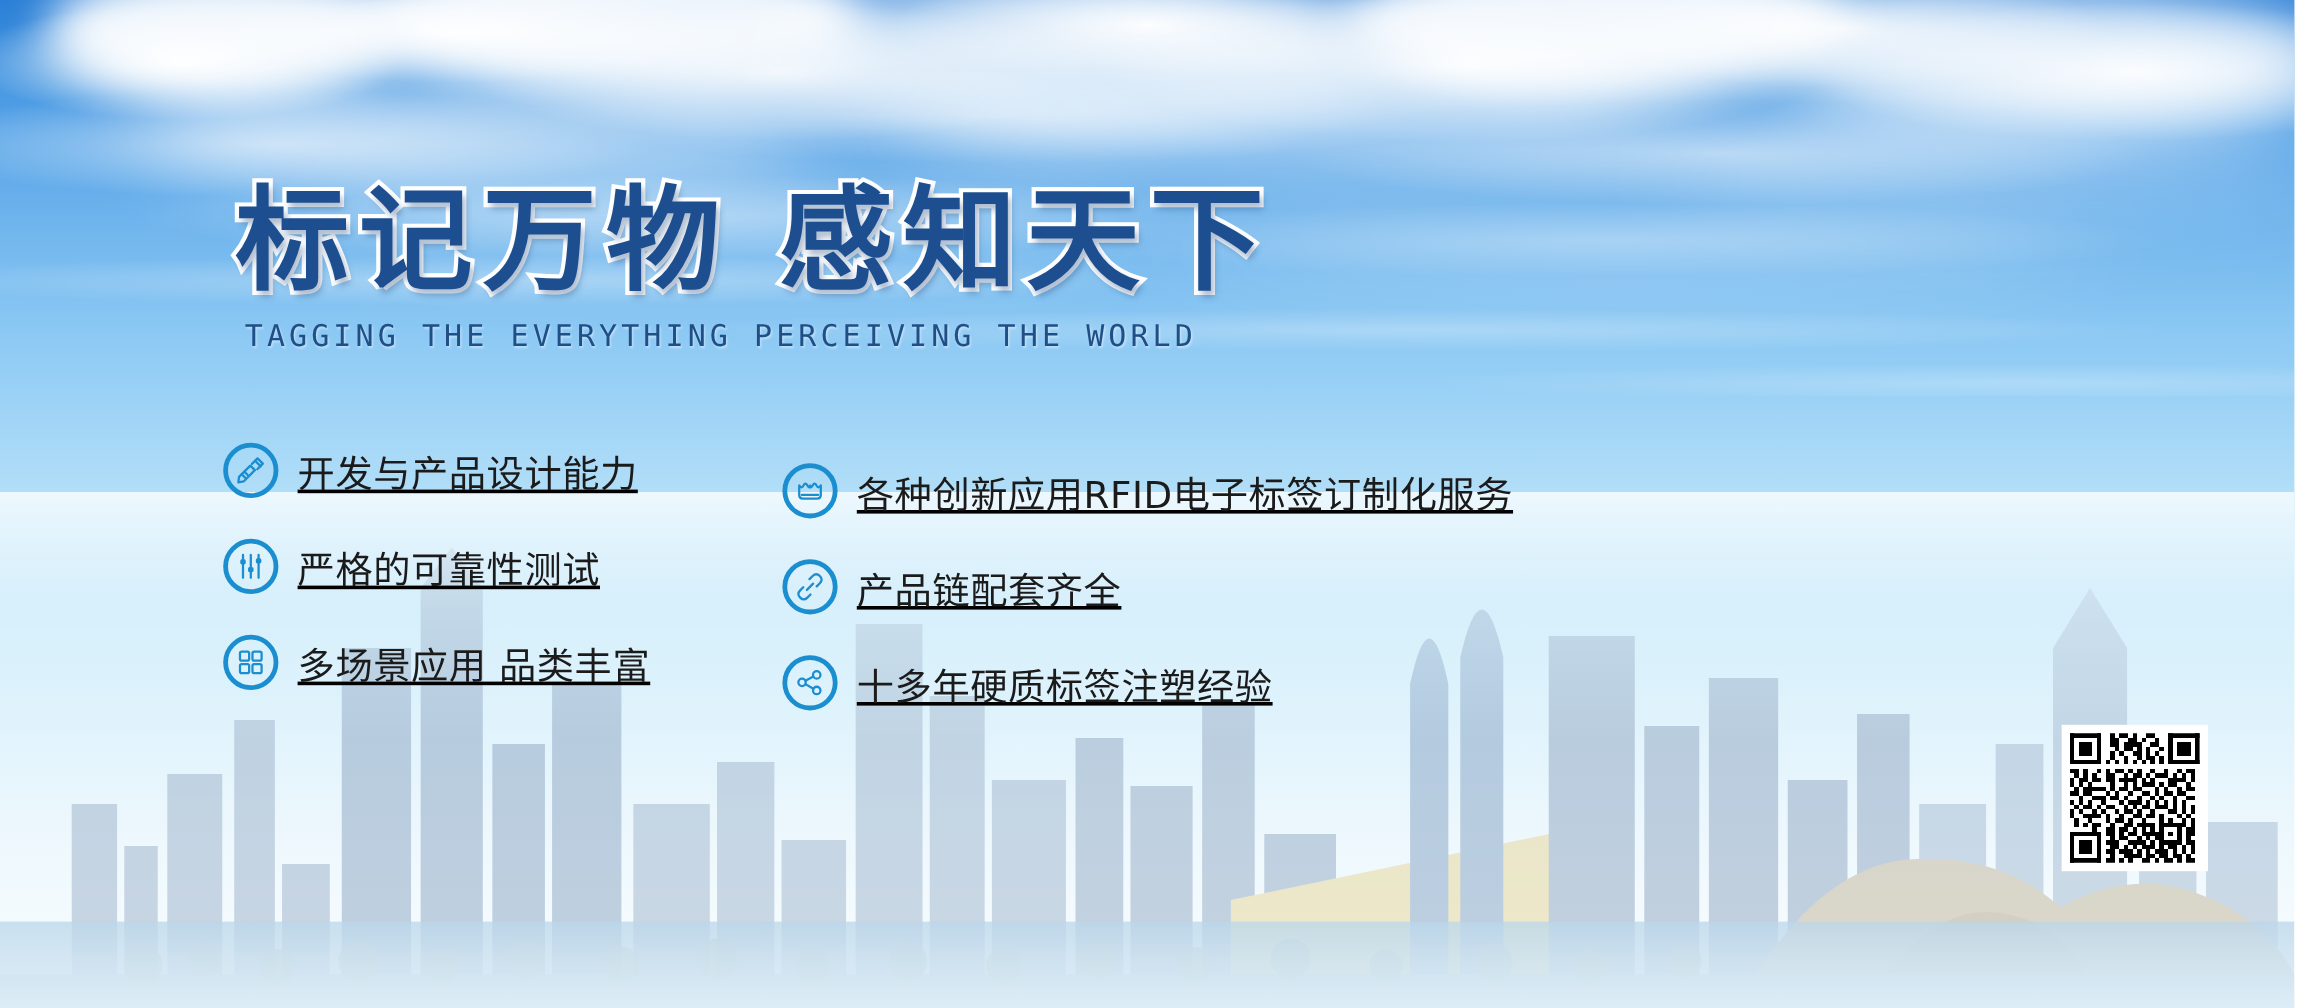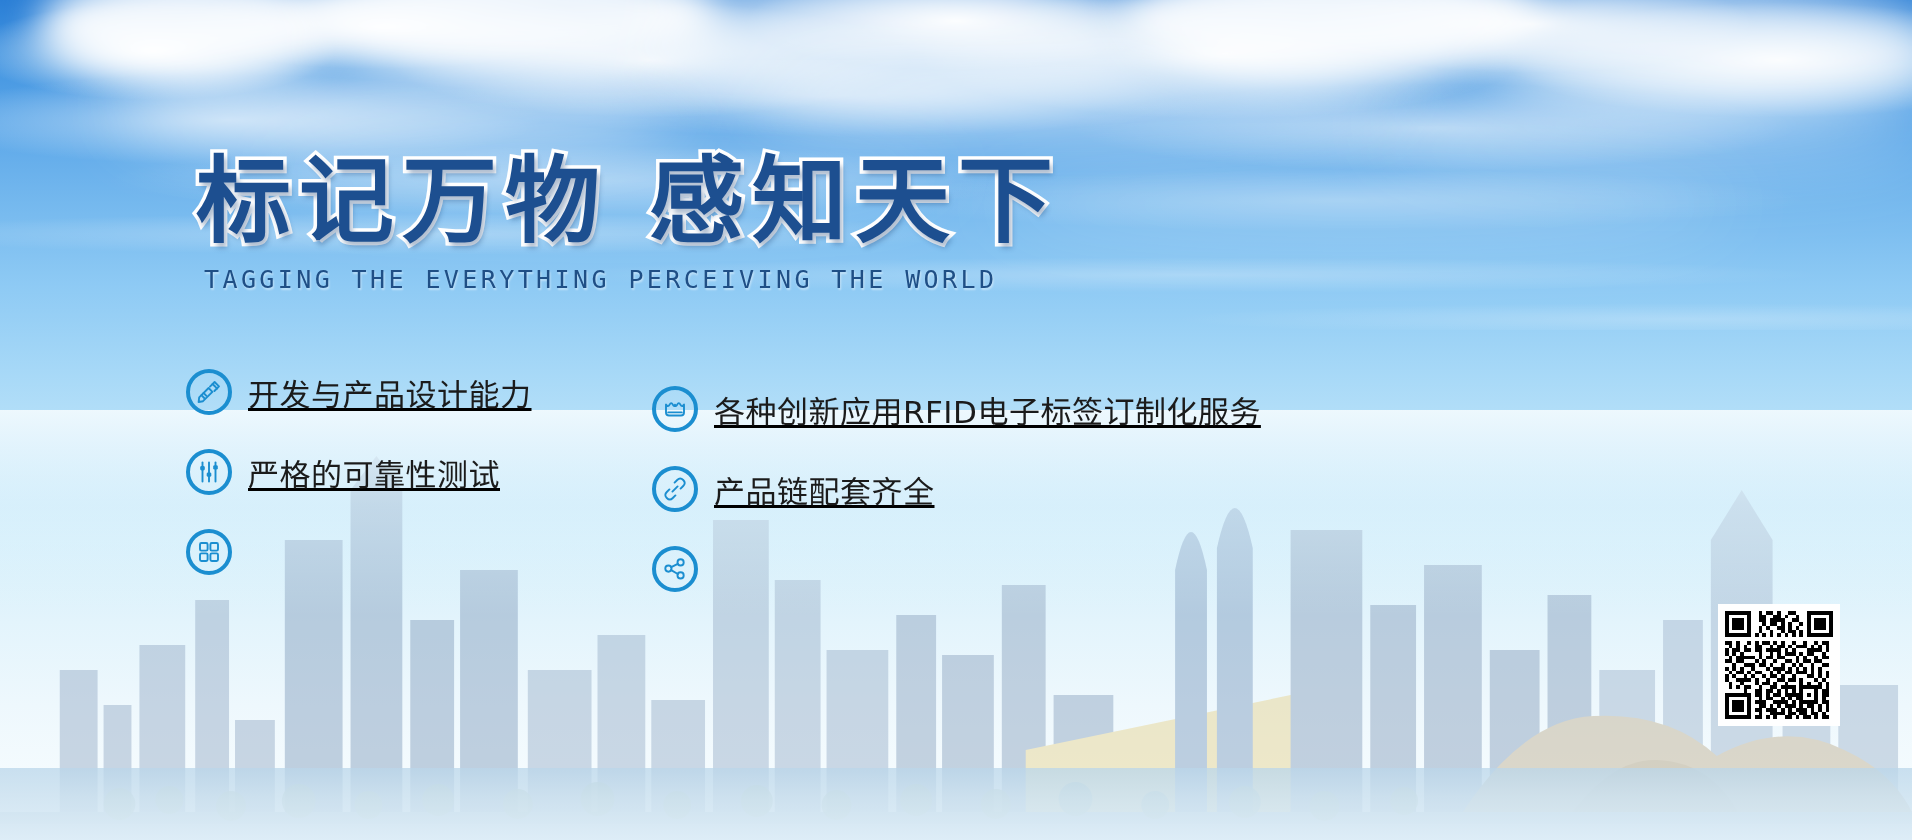--- a/index.html
+++ b/index.html
@@ -319,32 +319,34 @@
 
     <div class="feature">
       <span class="ficon">
         <svg width="26" height="26" viewBox="0 0 26 26" fill="none" stroke="#1b8ed0" stroke-width="1.9" stroke-linejoin="round">
           <rect x="4" y="4" width="7.6" height="7.6" rx="1.4"></rect>
           <rect x="14.4" y="4" width="7.6" height="7.6" rx="1.4"></rect>
           <rect x="4" y="14.4" width="7.6" height="7.6" rx="1.4"></rect>
           <rect x="14.4" y="14.4" width="7.6" height="7.6" rx="1.4"></rect>
         </svg>
       </span>
+      <span class="flabel">多场景应用 品类丰富</span>
     </div>
 
     <div class="feature indent">
       <span class="ficon">
         <svg width="26" height="26" viewBox="0 0 26 26" fill="none" stroke="#1b8ed0" stroke-width="1.9" stroke-linecap="round" stroke-linejoin="round">
           <circle cx="18.6" cy="6.4" r="3.1"></circle>
           <circle cx="6.4" cy="12.6" r="3.1"></circle>
           <circle cx="18.6" cy="19.4" r="3.1"></circle>
           <path d="M9.2 11.2 L15.8 7.8"></path>
           <path d="M9.2 14.1 L15.8 18"></path>
         </svg>
       </span>
+      <span class="flabel">十多年硬质标签注塑经验</span>
     </div>
 
   </div>
 
   <div class="qr">
     <svg viewBox="0 0 29 29" shape-rendering="crispEdges" aria-hidden="true">
       <rect width="29" height="29" fill="#ffffff"></rect>
       <g fill="#000000">
 
         <rect x="0" y="0" width="7" height="1"></rect>

